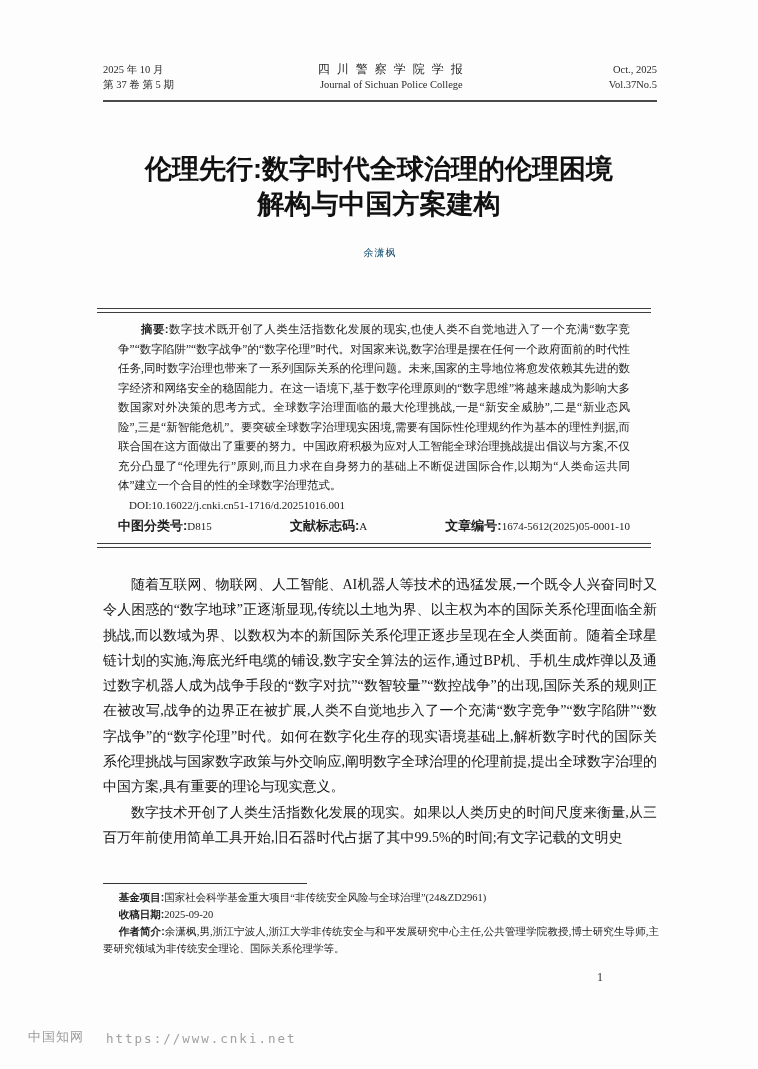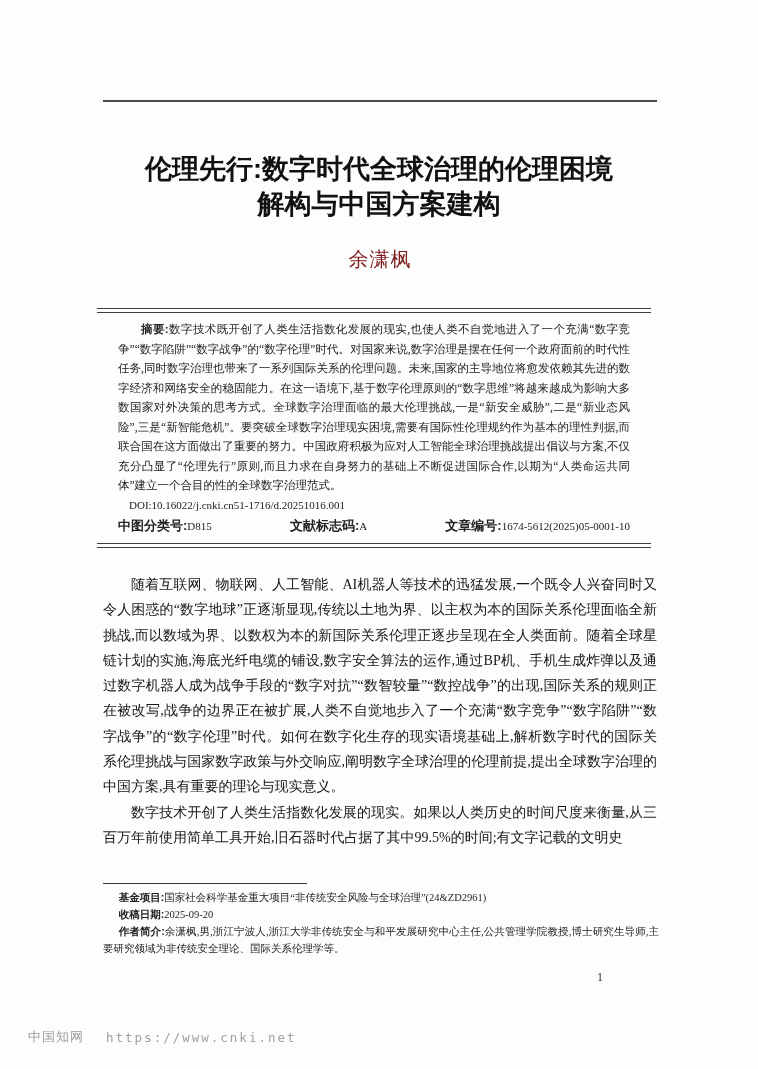--- a/index.html
+++ b/index.html
@@ -31,21 +31,21 @@
   }
   
   .title{
     position:absolute;top:152px;left:60px;width:638px;
     text-align:center;
     font-family:"Liberation Sans", sans-serif;
     font-weight:bold;font-size:27px;line-height:35px;color:#111;
   }
   .author{
     position:absolute;top:246px;left:103px;width:554px;
-    text-align:center;font-size:20px;color:#7f1d1d;letter-spacing:1px;
+    text-align:center;font-size:10px;color:#0c4a6e;letter-spacing:1px;
   }
   
   .abs-box{
     position:absolute;top:308px;left:97px;width:554px;
   }
   .drule{height:3px;border-top:1px solid #3d3d3d;border-bottom:1px solid #3d3d3d;}
   .abs-inner{
     padding:7px 21px 6px 21px;
     font-size:11.5px;line-height:19.5px;color:#222;
     text-align:justify;
@@ -84,32 +84,46 @@
   .footnote p{margin:0;text-indent:1.5em;}
   .footnote .lbl{font-size:10.5px;}
   
   .pagenum{
     position:absolute;top:970px;left:597px;
     font-size:12px;color:#333;
   }
   .watermark{
     position:absolute;top:1028px;left:28px;
     color:#9b9b9b;font-size:13px;letter-spacing:1px;
-    display:flex;align-items:center;gap:22px;
+    display:flex;align-items:flex-end;gap:22px;
   }
   .watermark .url{
     font-family:"DejaVu Sans Mono", monospace;
     font-size:12.5px;letter-spacing:2px;color:#a0a0a0;
   }
 </style>
 </head>
 <body>
 
 <div class="page">
 
+  <div class="jheader">
+    <div class="col-left">
+      <div>2025 年 10 月</div>
+      <div>第 37 卷 第 5 期</div>
+    </div>
+    <div class="col-center">
+      <div class="cn-big">四 川 警 察 学 院 学 报</div>
+      <div>Journal of Sichuan Police College</div>
+    </div>
+    <div class="col-right">
+      <div>Oct., 2025</div>
+      <div>Vol.37No.5</div>
+    </div>
+  </div>
   <div class="header-rule"></div>
 
   <div class="title">
     <div>伦理先行:数字时代全球治理的伦理困境</div>
     <div>解构与中国方案建构</div>
   </div>
   <div class="author">余潇枫</div>
 
   <div class="abs-box">
     <div class="drule"></div>

